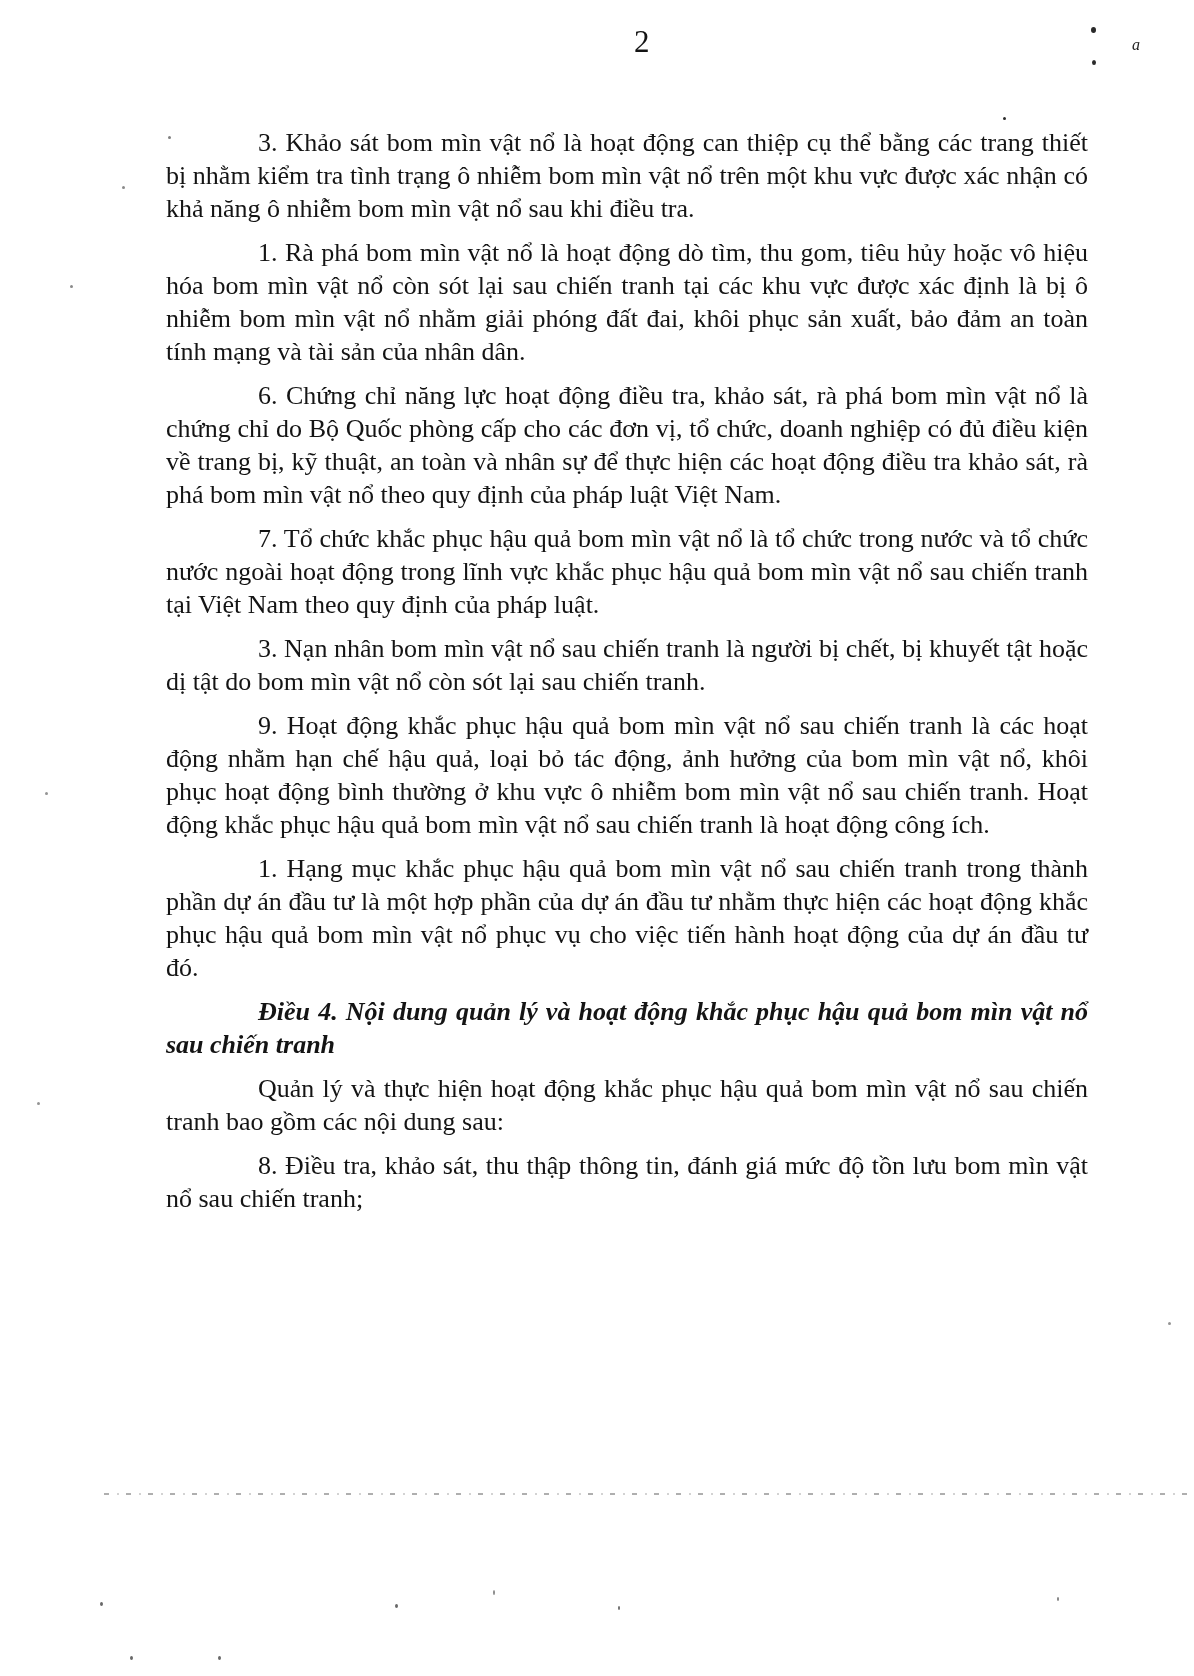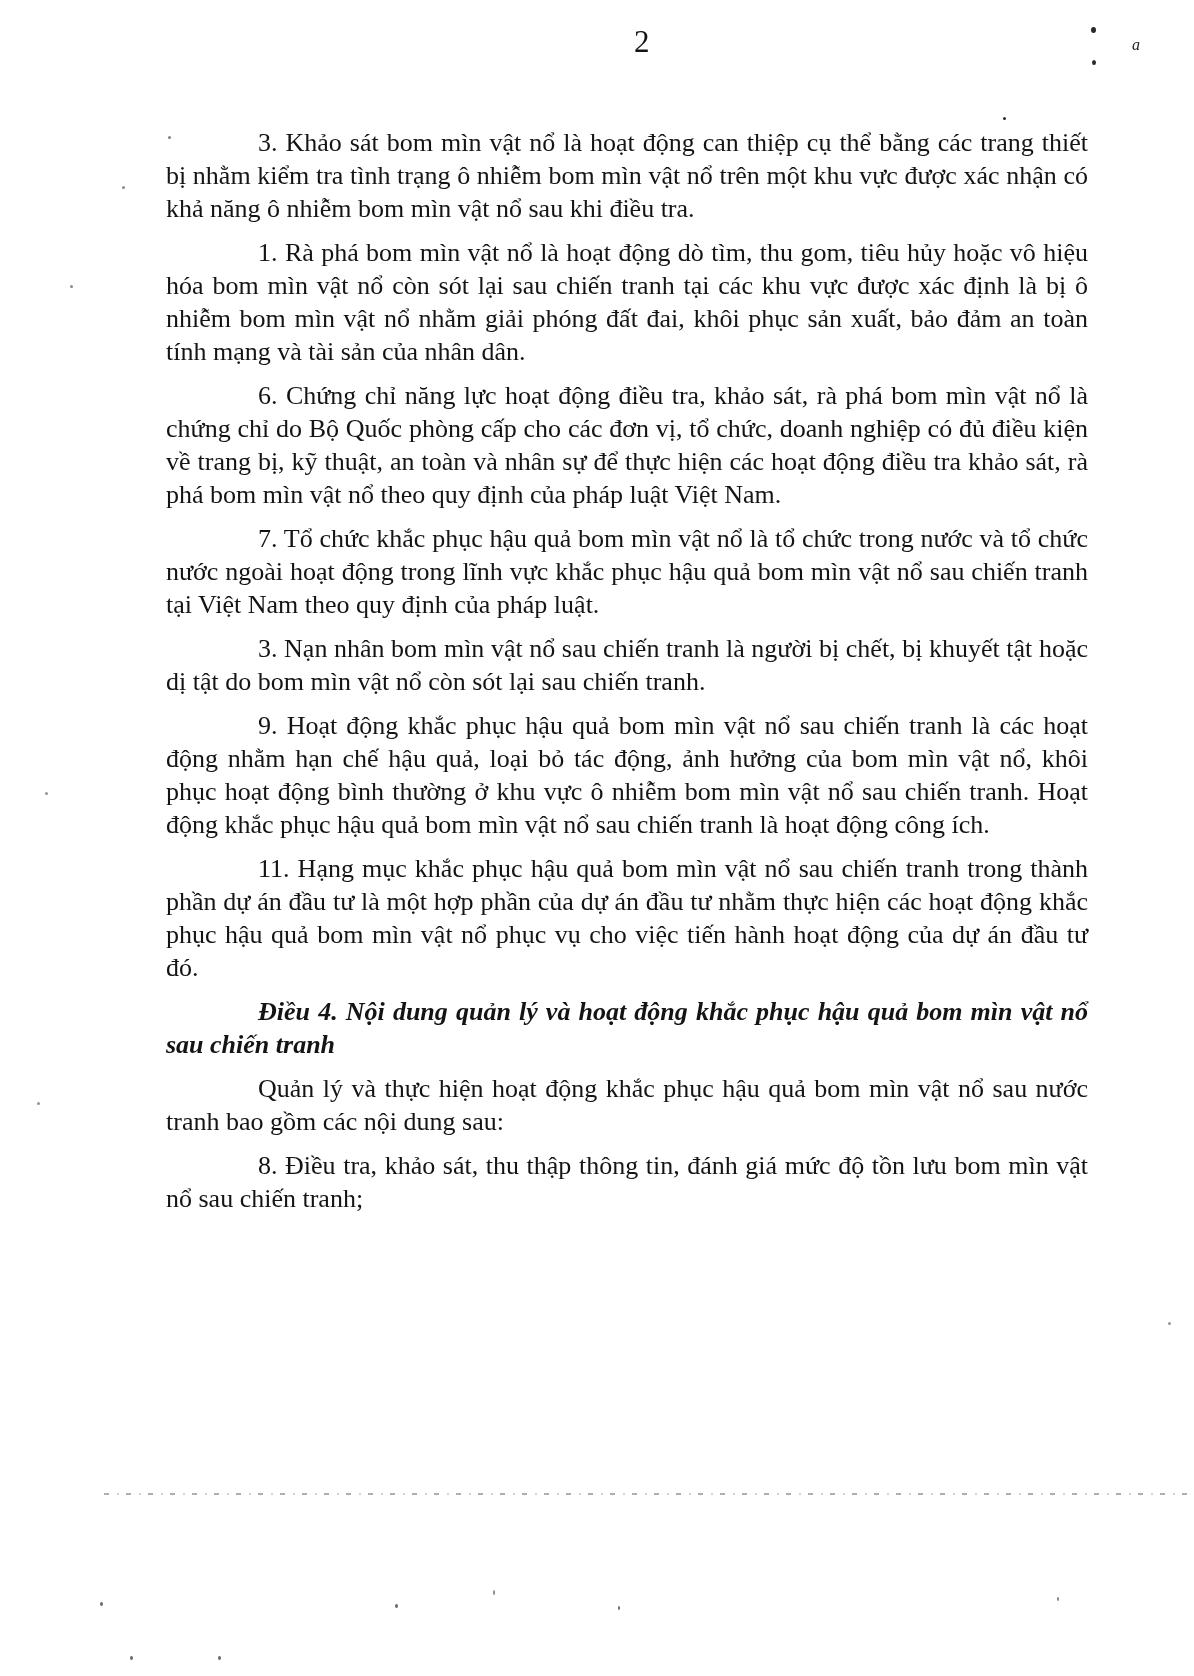--- a/index.html
+++ b/index.html
@@ -84,23 +84,23 @@
 
   <span class="corner-mark">a</span>
 
   <div class="content">
     <p>3. Khảo sát bom mìn vật nổ là hoạt động can thiệp cụ thể bằng các trang thiết bị nhằm kiểm tra tình trạng ô nhiễm bom mìn vật nổ trên một khu vực được xác nhận có khả năng ô nhiễm bom mìn vật nổ sau khi điều tra.</p>
     <p>1. Rà phá bom mìn vật nổ là hoạt động dò tìm, thu gom, tiêu hủy hoặc vô hiệu hóa bom mìn vật nổ còn sót lại sau chiến tranh tại các khu vực được xác định là bị ô nhiễm bom mìn vật nổ nhằm giải phóng đất đai, khôi phục sản xuất, bảo đảm an toàn tính mạng và tài sản của nhân dân.</p>
     <p>6. Chứng chỉ năng lực hoạt động điều tra, khảo sát, rà phá bom mìn vật nổ là chứng chỉ do Bộ Quốc phòng cấp cho các đơn vị, tổ chức, doanh nghiệp có đủ điều kiện về trang bị, kỹ thuật, an toàn và nhân sự để thực hiện các hoạt động điều tra khảo sát, rà phá bom mìn vật nổ theo quy định của pháp luật Việt Nam.</p>
     <p>7. Tổ chức khắc phục hậu quả bom mìn vật nổ là tổ chức trong nước và tổ chức nước ngoài hoạt động trong lĩnh vực khắc phục hậu quả bom mìn vật nổ sau chiến tranh tại Việt Nam theo quy định của pháp luật.</p>
     <p>3. Nạn nhân bom mìn vật nổ sau chiến tranh là người bị chết, bị khuyết tật hoặc dị tật do bom mìn vật nổ còn sót lại sau chiến tranh.</p>
     <p>9. Hoạt động khắc phục hậu quả bom mìn vật nổ sau chiến tranh là các hoạt động nhằm hạn chế hậu quả, loại bỏ tác động, ảnh hưởng của bom mìn vật nổ, khôi phục hoạt động bình thường ở khu vực ô nhiễm bom mìn vật nổ sau chiến tranh. Hoạt động khắc phục hậu quả bom mìn vật nổ sau chiến tranh là hoạt động công ích.</p>
-    <p>11. Hạng mục khắc phục hậu quả bom mìn vật nổ sau chiến tranh trong thành phần dự án đầu tư là một hợp phần của dự án đầu tư nhằm thực hiện các hoạt động khắc phục hậu quả bom mìn vật nổ phục vụ cho việc tiến hành hoạt động của dự án đầu tư đó.</p>
+    <p>1. Hạng mục khắc phục hậu quả bom mìn vật nổ sau chiến tranh trong thành phần dự án đầu tư là một hợp phần của dự án đầu tư nhằm thực hiện các hoạt động khắc phục hậu quả bom mìn vật nổ phục vụ cho việc tiến hành hoạt động của dự án đầu tư đó.</p>
     <p class="heading">Điều 4. Nội dung quản lý và hoạt động khắc phục hậu quả bom mìn vật nổ sau chiến tranh</p>
-    <p>Quản lý và thực hiện hoạt động khắc phục hậu quả bom mìn vật nổ sau nước tranh bao gồm các nội dung sau:</p>
+    <p>Quản lý và thực hiện hoạt động khắc phục hậu quả bom mìn vật nổ sau chiến tranh bao gồm các nội dung sau:</p>
     <p>8. Điều tra, khảo sát, thu thập thông tin, đánh giá mức độ tồn lưu bom mìn vật nổ sau chiến tranh;</p>
   </div>
 
   <div class="artifact-line"></div>
 
   <div class="speck" style="left:1091px; top:27px;  width:5px; height:6px;"></div>
   <div class="speck" style="left:1092px; top:60px;  width:4px; height:5px;"></div>
   <div class="speck" style="left:1003px; top:117px; width:3px; height:3px;"></div>
   <div class="speck" style="left:168px;  top:136px; width:3px; height:3px; opacity:.6;"></div>
   <div class="speck" style="left:122px;  top:186px; width:3px; height:3px; opacity:.55;"></div>

